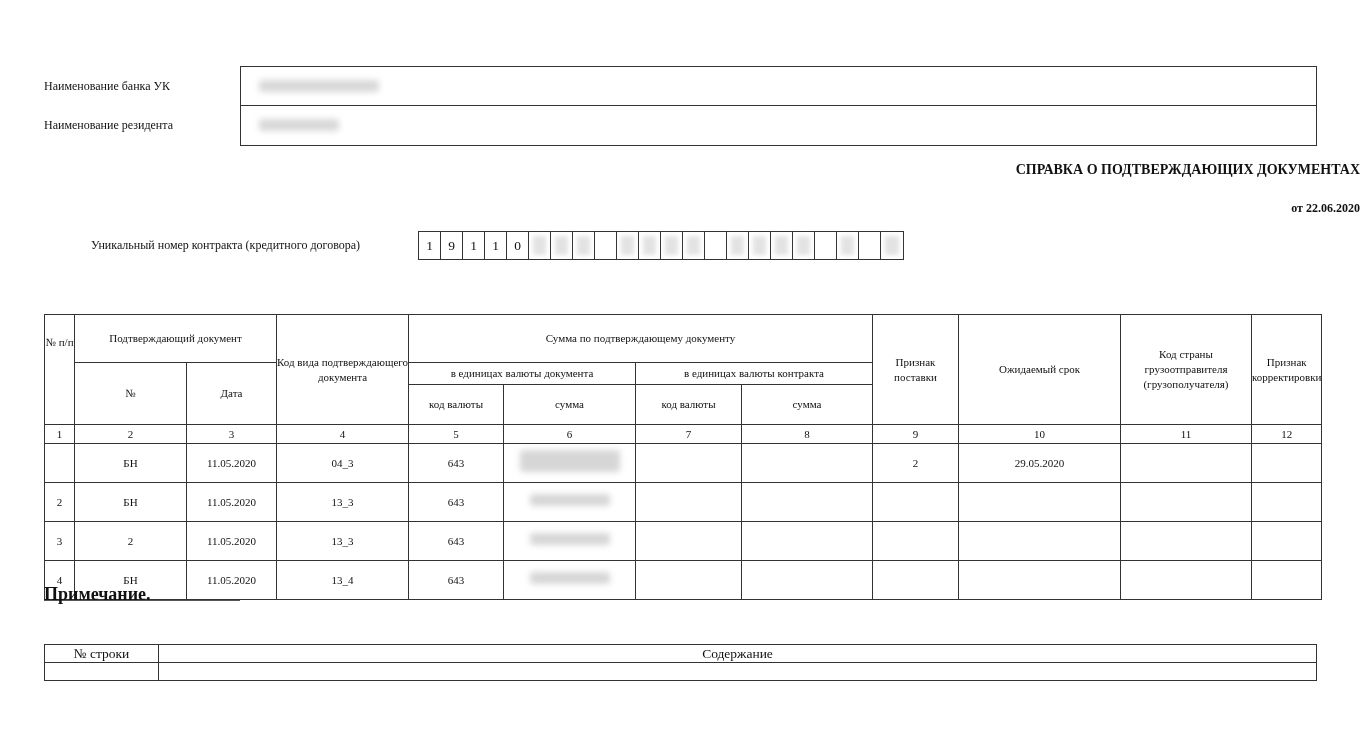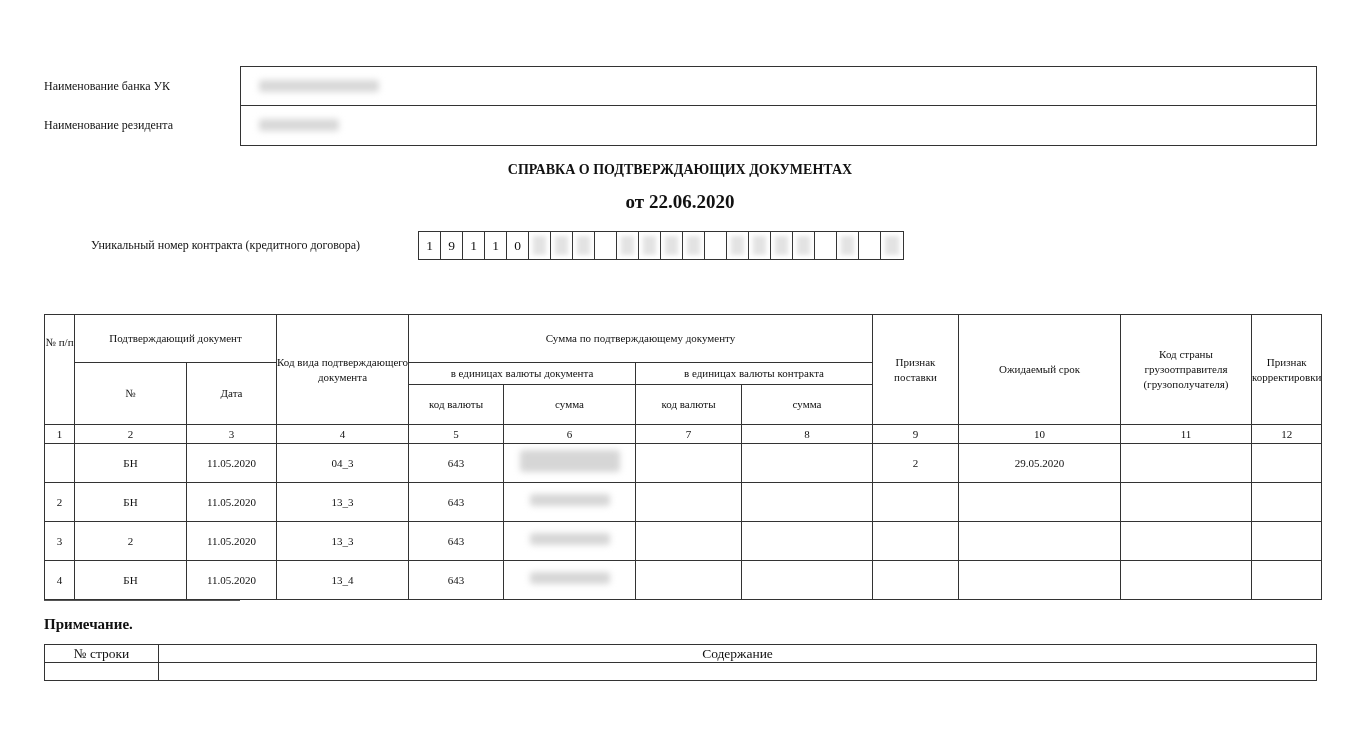--- a/index.html
+++ b/index.html
@@ -2,55 +2,55 @@
 <html><head>
 <meta charset="utf-8">
 <style>
   html, body { margin:0; padding:0; background:#ffffff; }
   body { width:1360px; height:748px; position:relative; overflow:hidden;
          font-family:"Liberation Serif", "DejaVu Serif", serif; color:#111; }
   .abs { position:absolute; }
   .lbl { font-size:12px; white-space:nowrap; }
   .field-box { position:absolute; border:1px solid #333; box-sizing:border-box; background:#fff; }
   .blur { position:absolute; background:#d8d8d8; filter:blur(3px); border-radius:3px; }
-  .title { position:absolute; left:0; width:1360px; text-align:center; font-weight:bold; font-size:14px; }
+  .title { position:absolute; left:0; width:1360px; text-align:right; font-weight:bold; font-size:14px; }
   .boxes { position:absolute; left:418px; top:231px; display:flex; border:1px solid #333; box-sizing:border-box; height:29px; }
   .boxes .cell { width:22px; height:27px; border-right:1px solid #333; box-sizing:border-box;
                  text-align:center; font-size:13.5px; line-height:27px; position:relative; }
   .boxes .cell:last-child { border-right:none; }
   .boxes .cell.blurred::after { content:""; position:absolute; left:4px; top:4px; right:4px; bottom:4px;
                  background:#e3e3e3; filter:blur(2px); }
   table.main { position:absolute; left:44px; top:314px; border-collapse:collapse; table-layout:fixed; font-size:11px; }
   table.main td, table.main th { border:1px solid #333; text-align:center; vertical-align:middle;
                  font-weight:normal; padding:0; line-height:15px; overflow:hidden; }
   table.main .num td { height:18px; line-height:16px; }
   table.main .data td { height:38px;font-family:Liberation Serif, serif; }
   .sumblur { display:inline-block; width:80px; height:12px; background:#d6d6d6; filter:blur(3px); border-radius:3px; }
   .sumblur.two { width:100px; height:22px; }
   .note-line { position:absolute; left:44px; top:600px; width:196px; border-top:1px solid #555; }
-  .note-title { position:absolute; left:44px; top:616px; font-weight:bold; font-size:15px; }
+  .note-title { position:absolute; left:44px; top:584px; font-weight:bold; font-size:18px; }
   table.notes { position:absolute; left:44px; top:644px; width:1273px; border-collapse:collapse; table-layout:fixed; font-size:13.5px; }
   table.notes td { border:1px solid #333; text-align:center; padding:0; height:17px; line-height:16px; }
 </style>
 </head>
 <body>
 
 <div class="abs lbl" style="left:44px; top:79px;">Наименование банка УК</div>
 <div class="field-box" style="left:240px; top:66px; width:1077px; height:40px;">
   <span></span>
   <div class="blur" style="left:18px; top:13px; width:120px; height:12px;"></div>
 </div>
 <div class="abs lbl" style="left:44px; top:118px;font-family:Liberation Serif, serif;">Наименование резидента</div>
 <div class="field-box" style="left:240px; top:105px; width:1077px; height:41px;">
   <span></span>
   <div class="blur" style="left:18px; top:13px; width:80px; height:12px;"></div>
 </div>
 
 <div class="title" style="top:162px;">СПРАВКА О ПОДТВЕРЖДАЮЩИХ ДОКУМЕНТАХ</div>
-<div class="title" style="top:191px; font-size:19px;">от 22.06.2020</div>
+<div class="title" style="top:201px; font-size:12px;">от 22.06.2020</div>
 
 <div class="abs lbl" style="left:44px; top:238px;margin-left:47px;">Уникальный номер контракта (кредитного договора)</div>
 <div class="boxes">
   <div class="cell">1</div>
   <div class="cell">9</div>
   <div class="cell">1</div>
   <div class="cell">1</div>
   <div class="cell">0</div>
   <div class="cell blurred"></div>
   <div class="cell blurred"></div>

